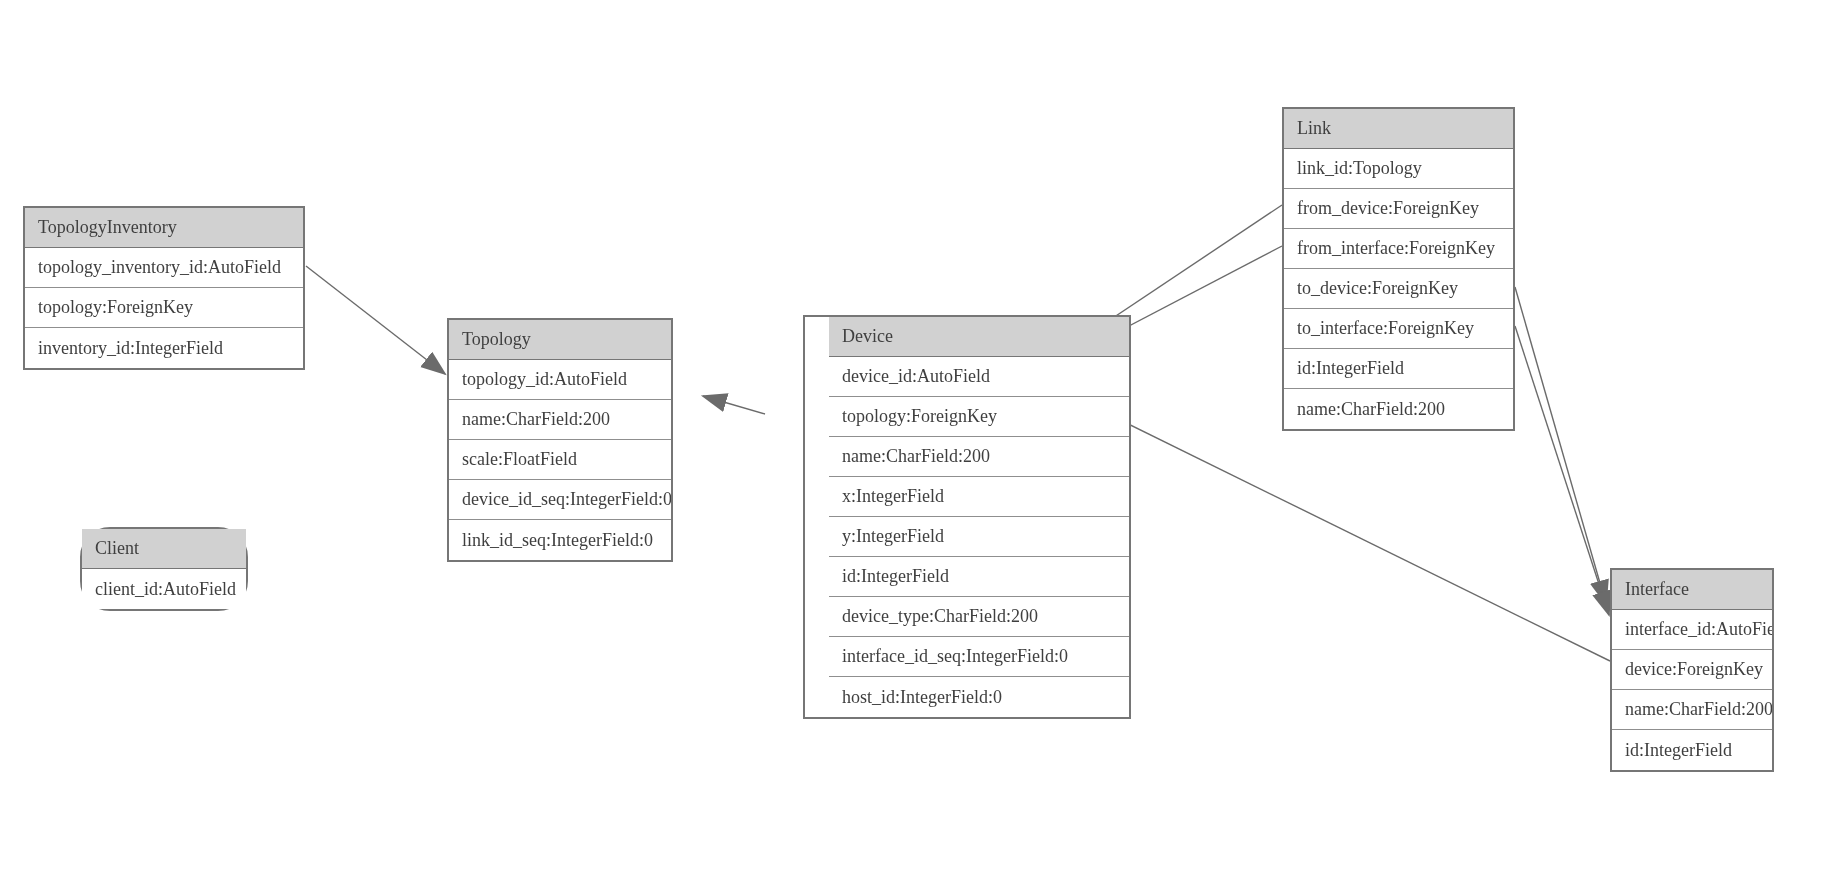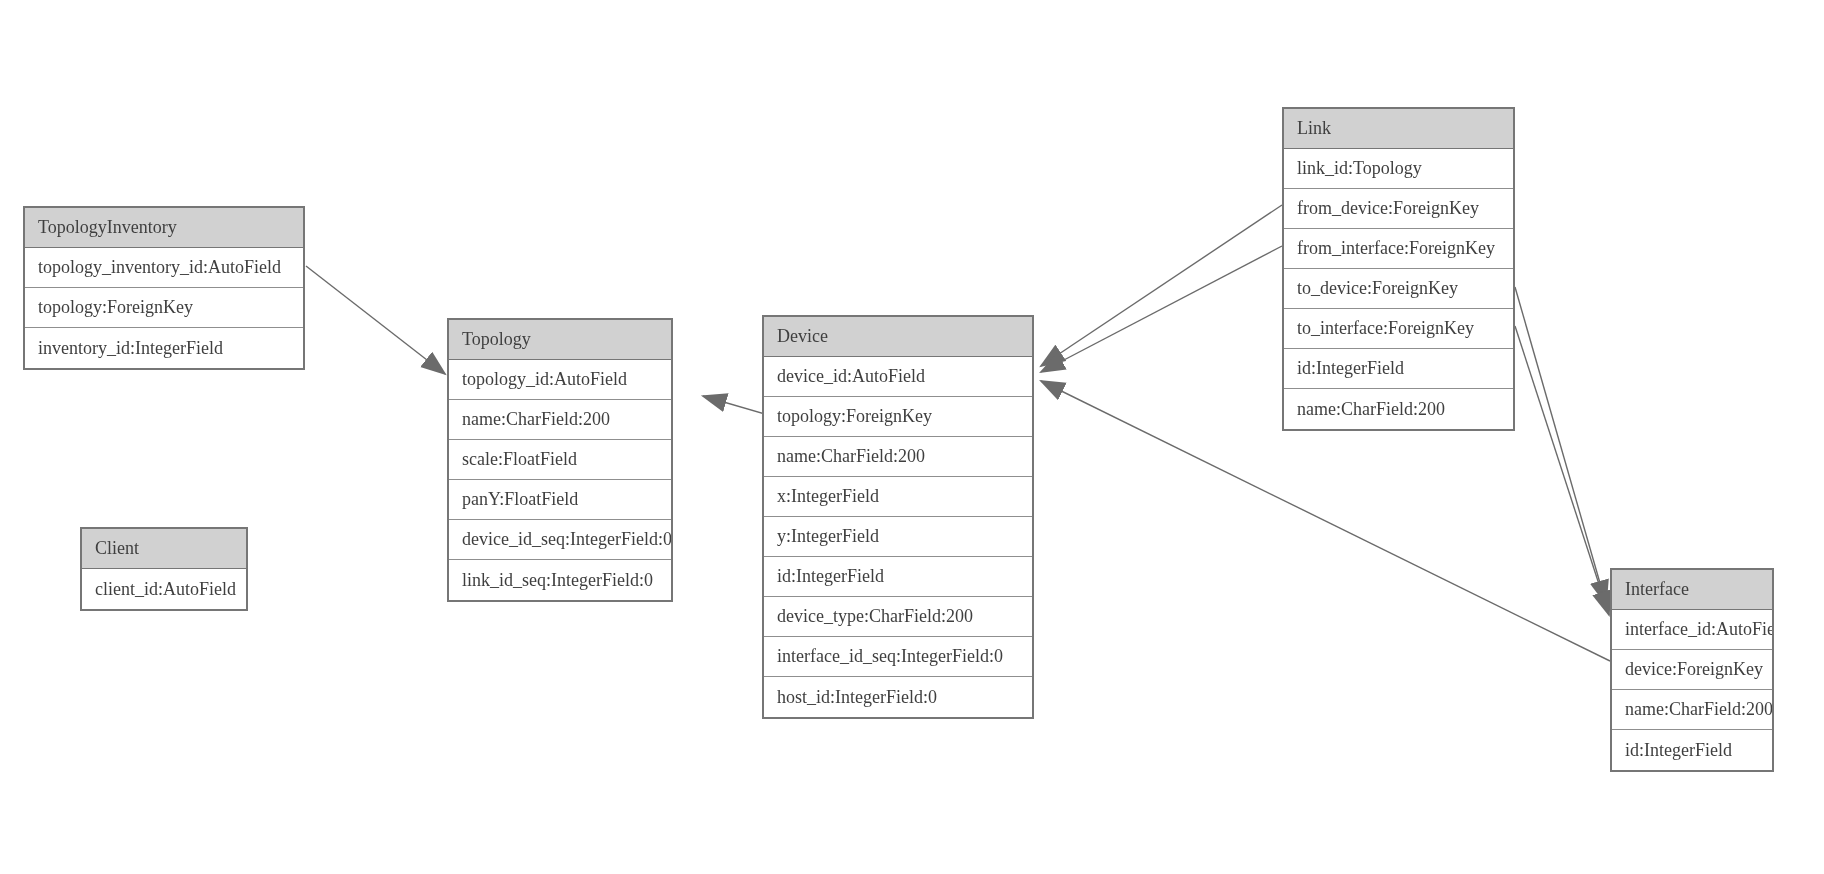--- a/index.html
+++ b/index.html
@@ -82,29 +82,28 @@
       <div class="table-header">TopologyInventory</div>
       <div class="table-row">topology_inventory_id:AutoField</div>
       <div class="table-row">topology:ForeignKey</div>
       <div class="table-row">inventory_id:IntegerField</div>
     </div>
     <div class="table" style="left: 447px; top: 318px; width: 226px;">
       <div class="table-header">Topology</div>
       <div class="table-row">topology_id:AutoField</div>
       <div class="table-row">name:CharField:200</div>
       <div class="table-row">scale:FloatField</div>
-      <div class="table-row">panY:FloatField</div>
       <div class="table-row">device_id_seq:IntegerField:0</div>
       <div class="table-row">link_id_seq:IntegerField:0</div>
     </div>
-    <div class="table" style="left: 80px; top: 527px; width: 168px;">
+    <div class="table" style="left: 80px; top: 527px; width: 168px; border-radius: 30px;">
       <div class="table-header">Client</div>
       <div class="table-row">client_id:AutoField</div>
     </div>
-    <div class="table" style="left: 762px; top: 315px; width: 272px;">
+    <div class="table" style="left: 803px; top: 315px; width: 328px; padding-left: 24px;">
       <div class="table-header">Device</div>
       <div class="table-row">device_id:AutoField</div>
       <div class="table-row">topology:ForeignKey</div>
       <div class="table-row">name:CharField:200</div>
       <div class="table-row">x:IntegerField</div>
       <div class="table-row">y:IntegerField</div>
       <div class="table-row">id:IntegerField</div>
       <div class="table-row">device_type:CharField:200</div>
       <div class="table-row">interface_id_seq:IntegerField:0</div>
       <div class="table-row">host_id:IntegerField:0</div>

